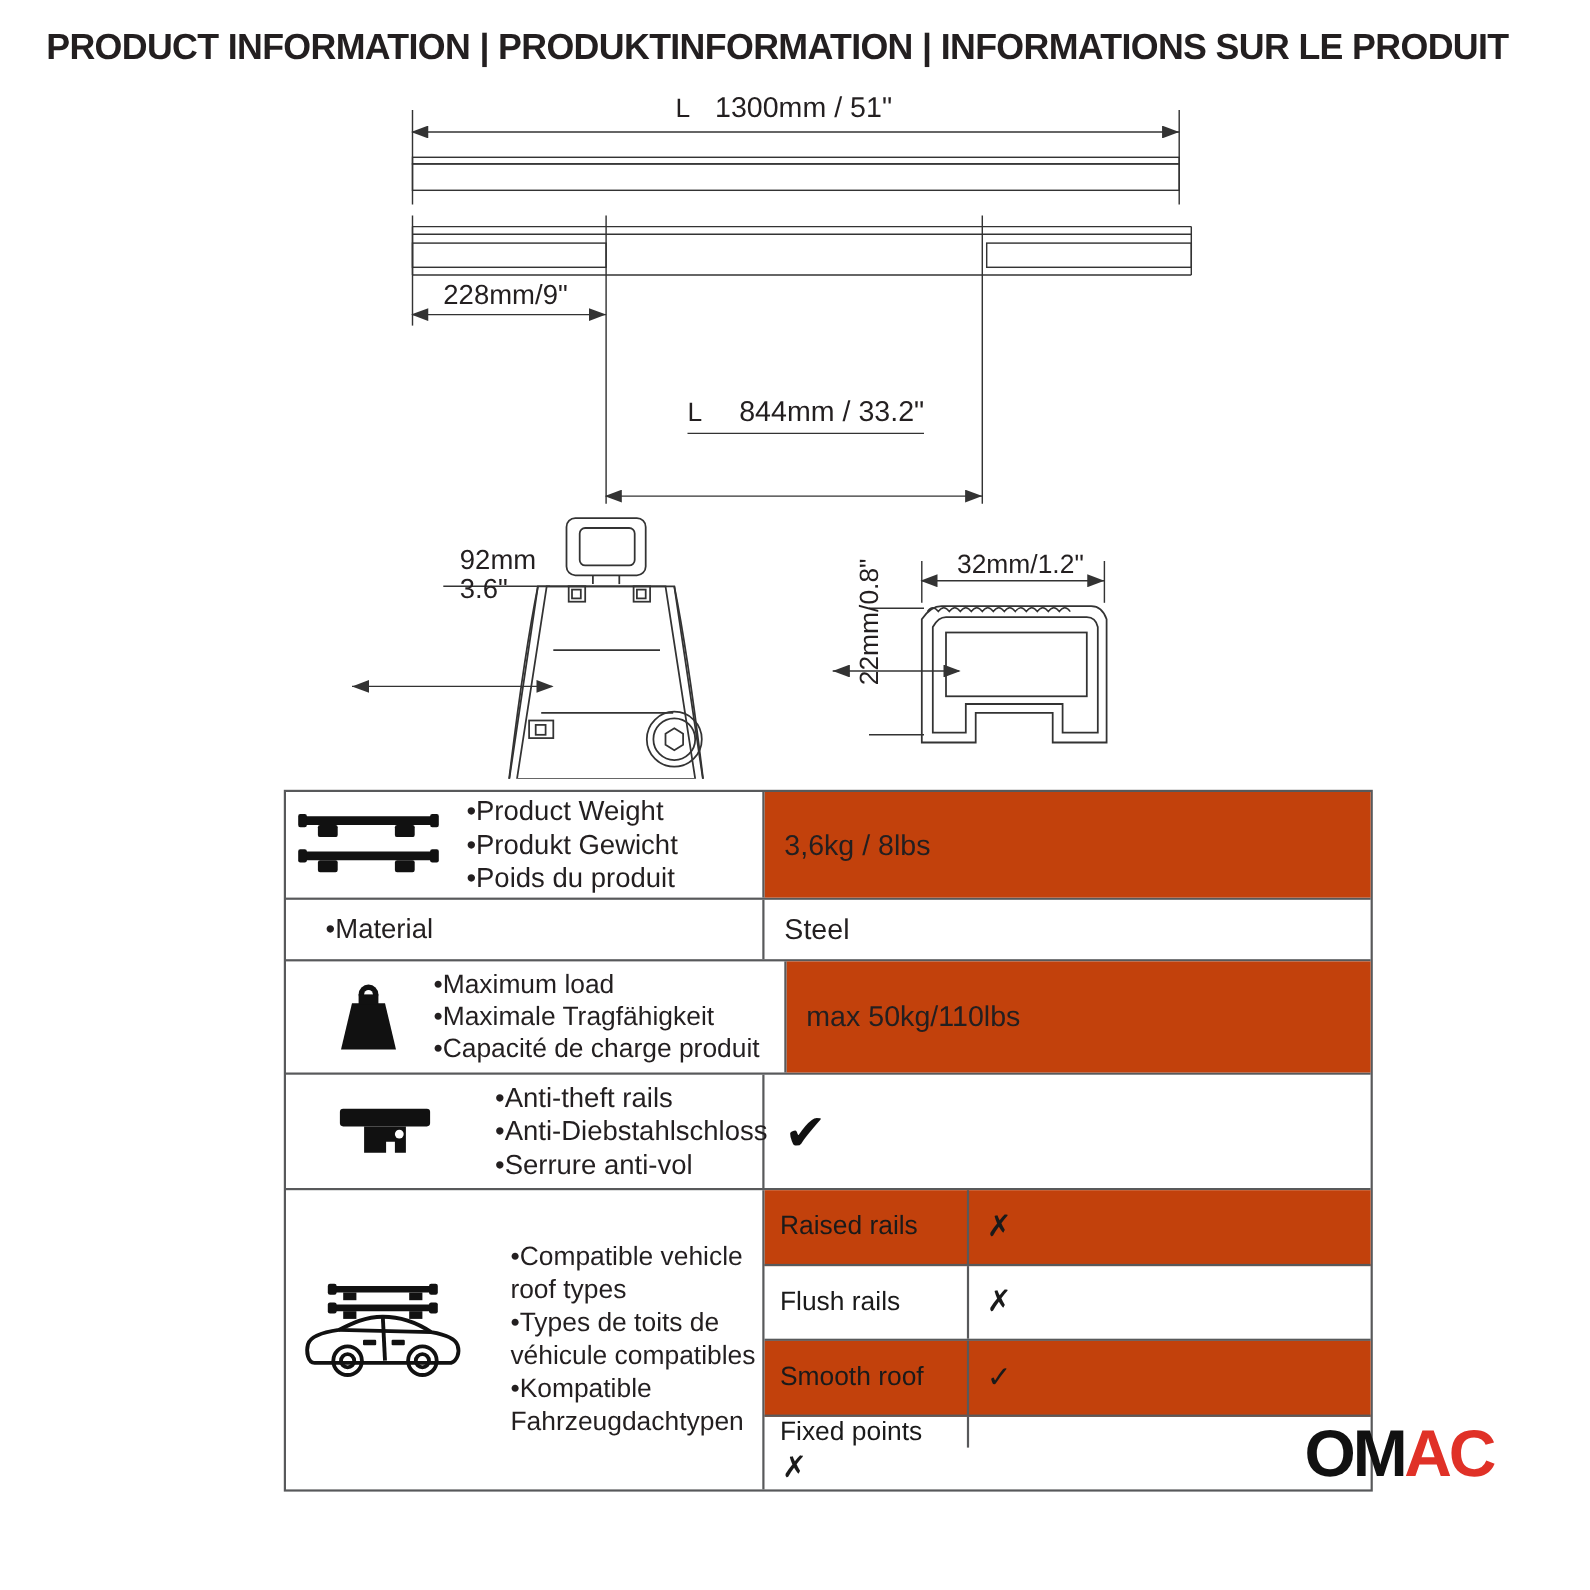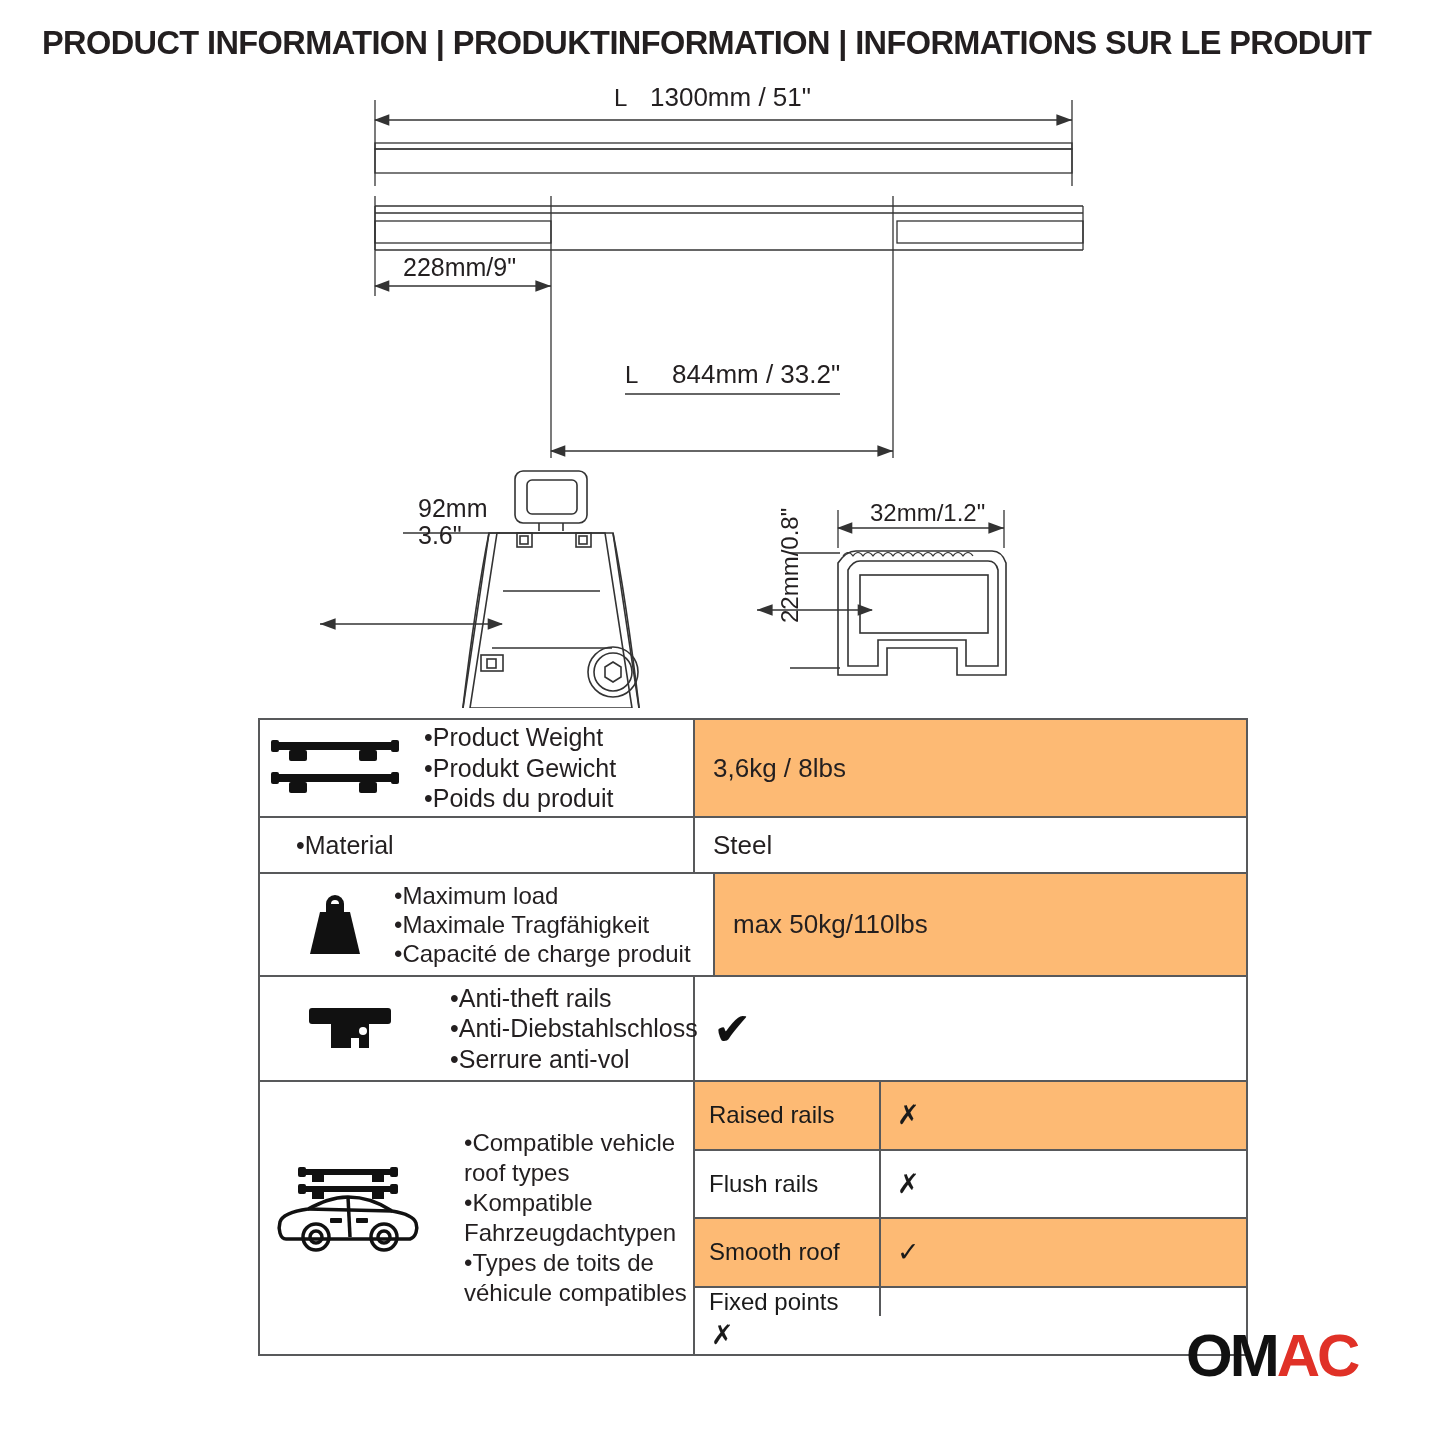--- a/index.html
+++ b/index.html
@@ -32,21 +32,21 @@
   .r5{height:272px;}
 
   .label-cell{
     width:435px;box-sizing:border-box;border-right:2px solid #58595b;
     display:flex;align-items:center;position:relative;
   }
   .value-cell{
     flex:1;box-sizing:border-box;display:flex;align-items:center;
     padding-left:18px;font-size:26px;color:#231f20;
   }
-  .shaded{background:#fdba74;}
+  .shaded{background:#c2410c;}
 
   .icon-box{width:150px;display:flex;align-items:center;justify-content:center;flex-shrink:0;}
   .bullets{font-size:25px;line-height:1.22;color:#231f20;white-space:nowrap;}
   .bullets .b{display:block;}
 
   
   .r1 .bullets{margin-left:14px;}
   .r2 .label-cell{padding-left:36px;}
   .r3 .icon-box{width:110px;}
   .r3 .bullets{font-size:24px;margin-left:4px;}
@@ -65,21 +65,21 @@
                white-space:normal;margin-left:42px;}
   .subtable{flex:1;display:flex;flex-direction:column;border-radius:27px;}
   .subrow{flex:1;display:flex;border-bottom:2px solid #58595b;box-sizing:border-box;}
   .subrow:last-child{border-bottom:none;flex-direction:column;}
   .sub-name{width:186px;box-sizing:border-box;border-right:2px solid #58595b;
             display:flex;align-items:center;padding-left:14px;font-size:24px;}
   .sub-val{flex:1;display:flex;align-items:center;padding-left:16px;
            font-size:27px;font-weight:bold;}
 
   
-  #omac-logo{position:absolute;left:1186px;top:1326px;
+  #omac-logo{position:absolute;left:1186px;top:1292px;
              font-size:60px;font-weight:bold;letter-spacing:-3px;line-height:1;}
   #omac-logo .dark{color:#111111;}
   #omac-logo .red{color:#e03127;}
 </style>
 </head>
 <body>
 
 <div id="page-title">PRODUCT INFORMATION | PRODUKTINFORMATION | INFORMATIONS SUR LE PRODUIT</div>
 
 <div id="drawing">
@@ -312,22 +312,22 @@
             <circle cx="112" cy="72" r="6"></circle>
           </g>
           <g fill="#111">
             <rect x="58" y="53" width="12" height="5" rx="1"></rect>
             <rect x="84" y="53" width="12" height="5" rx="1"></rect>
           </g>
         </svg>
       </div>
       <div class="bullets">
         <span class="b">•Compatible vehicle roof types</span>
+        <span class="b">•Types de toits de véhicule compatibles</span>
         <span class="b">•Kompatible Fahrzeugdachtypen</span>
-        <span class="b">•Types de toits de véhicule compatibles</span>
       </div>
     </div>
 
     <div class="subtable">
       <div class="subrow shaded">
         <div class="sub-name">Raised rails</div>
         <div class="sub-val">✗</div>
       </div>
       <div class="subrow">
         <div class="sub-name">Flush rails</div>

